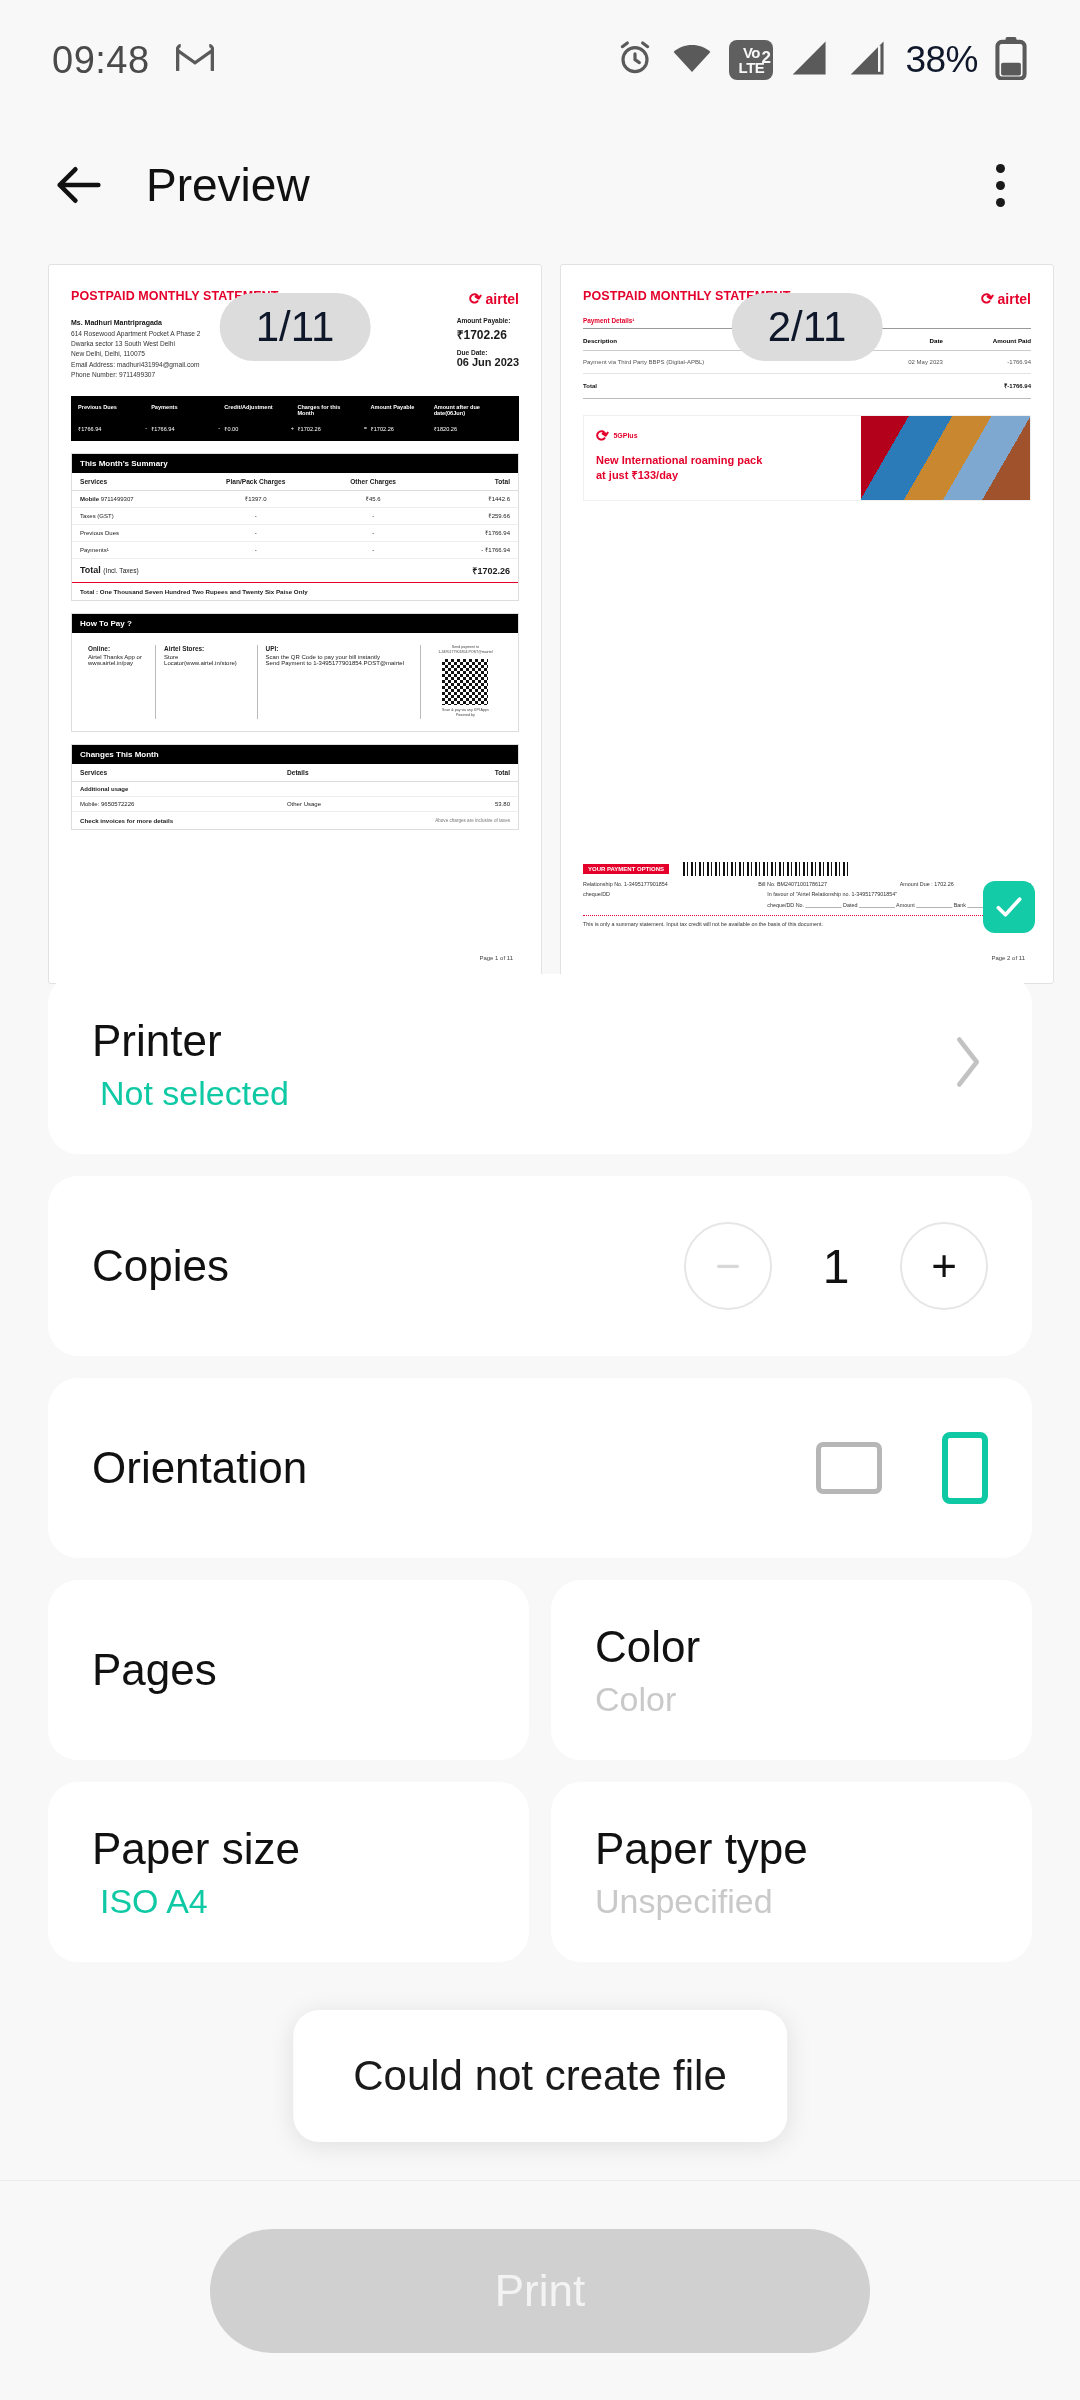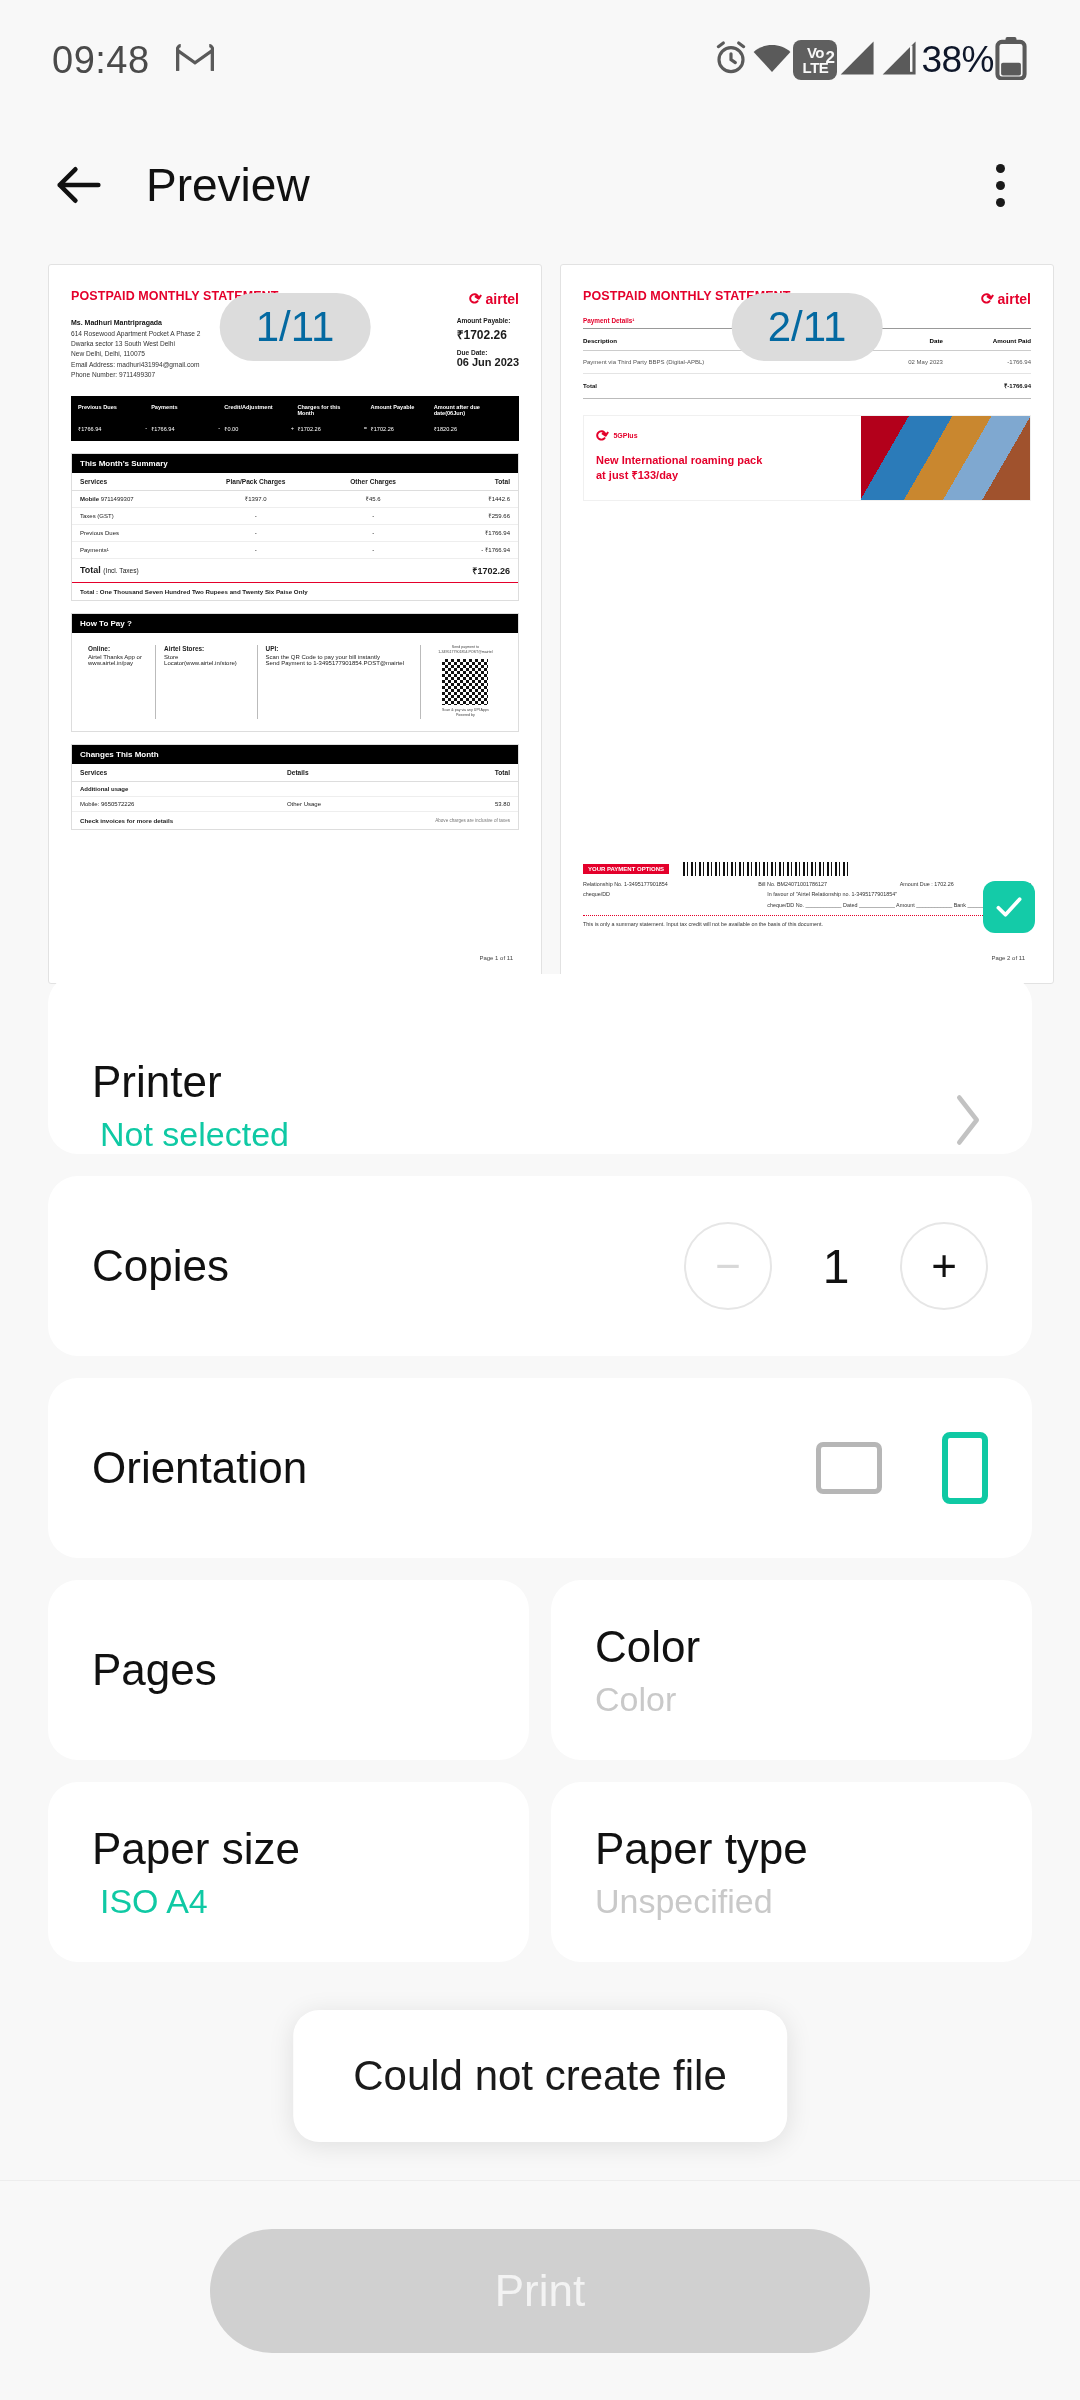--- a/index.html
+++ b/index.html
@@ -11,21 +11,21 @@
   }
   .screen { position: relative; width: 1080px; height: 2400px; background: #F8F8F8; }
 
   
   .statusbar {
     height: 120px; display: flex; align-items: center;
     padding: 16px 52px; color: #5A5A5A;
   }
   .sb-time { font-size: 38px; font-weight: 400; letter-spacing: .5px; color: #4A4A4A; }
   .sb-left-icons { display: flex; align-items: center; gap: 18px; margin-left: 26px; }
-  .sb-right { margin-left: auto; display: flex; align-items: center; }
+  .sb-right { margin-left: auto; display: flex; align-items: center; gap: 16px; }
   .ico { display: inline-block; }
   .volte-badge {
     width: 44px; height: 40px; border-radius: 8px; background: #5F5F5F;
     color: #F8F8F8; font-size: 15px; font-weight: bold; line-height: 1;
     display: flex; flex-direction: column; align-items: center; justify-content: center;
     letter-spacing: -.5px; position: relative;
   }
   .volte-badge i { font-style: normal; display: block; }
   .volte-badge .v2 { position: absolute; right: 3px; top: 9px; font-size: 17px; }
   .sb-batt-text { font-size: 37px; color: #0f172a; letter-spacing: -.5px; }
@@ -44,21 +44,21 @@
     padding: 14px 48px 0 48px; height: 700px;
   }
   .page-card {
     position: relative; background: #fff; border: 1px solid #E2E2E2;
     border-radius: 3px; overflow: hidden; flex: 0 0 auto;
   }
   .page-card.p1 { width: 494px; height: 720px; }
   .page-card.p2 { width: 494px; height: 720px; }
   .page-badge {
     position: absolute; top: 28px; left: 50%; transform: translateX(-50%);
-    background: #DCDCDC; color: #0369a1; border-radius: 60px;
+    background: #DCDCDC; color: #0f172a; border-radius: 60px;
     padding: 10px 36px; font-size: 42px; z-index: 9;
   }
   .check-badge {
     position: absolute; right: 18px; bottom: 50px; width: 52px; height: 52px;
     background: #14CBA8; border-radius: 12px; z-index: 10;
     display: flex; align-items: center; justify-content: center;
   }
 
   
   .bill { position: absolute; inset: 0; padding: 24px 22px; font-size: 7px; color: #1b1b1b; }
@@ -132,21 +132,21 @@
   .pay-opt-rows .row span { white-space: nowrap; }
   .dotline { border-top: 1px dotted #E4002B; margin: 5px 0; }
   .disclaim { font-size: 5.4px; color: #333; }
 
   
   .cards { padding: 24px 48px 0 48px; }
   .card {
     background: #FFFFFF; border-radius: 30px; margin-bottom: 22px;
     position: relative; cursor: pointer;
   }
-  .card.printer { height: 180px; display: flex; align-items: flex-end; padding: 0 44px; gap: 25px; }
+  .card.printer { height: 180px; display: flex; align-items: center; padding: 0 44px; gap: 25px; }
   .col { display: flex; flex-direction: column; gap: 8px; }
   .card-title { font-size: 44px; color: #111; }
   .card-sub { font-size: 34px; }
   .sub-teal { color: #0FC9A4; margin-left: 8px; }
   .sub-gray { color: #C9C9C9; }
   .chevron { margin-left: auto; color: #C2C2C2; }
 
   .card.copies { height: 180px; display: flex; align-items: center; padding: 0 44px; }
   .stepper { margin-left: auto; display: flex; align-items: center; gap: 44px; }
   .step-btn { width: 88px; height: 88px; border-radius: 50%; border: 2px solid #E6E6E6;

